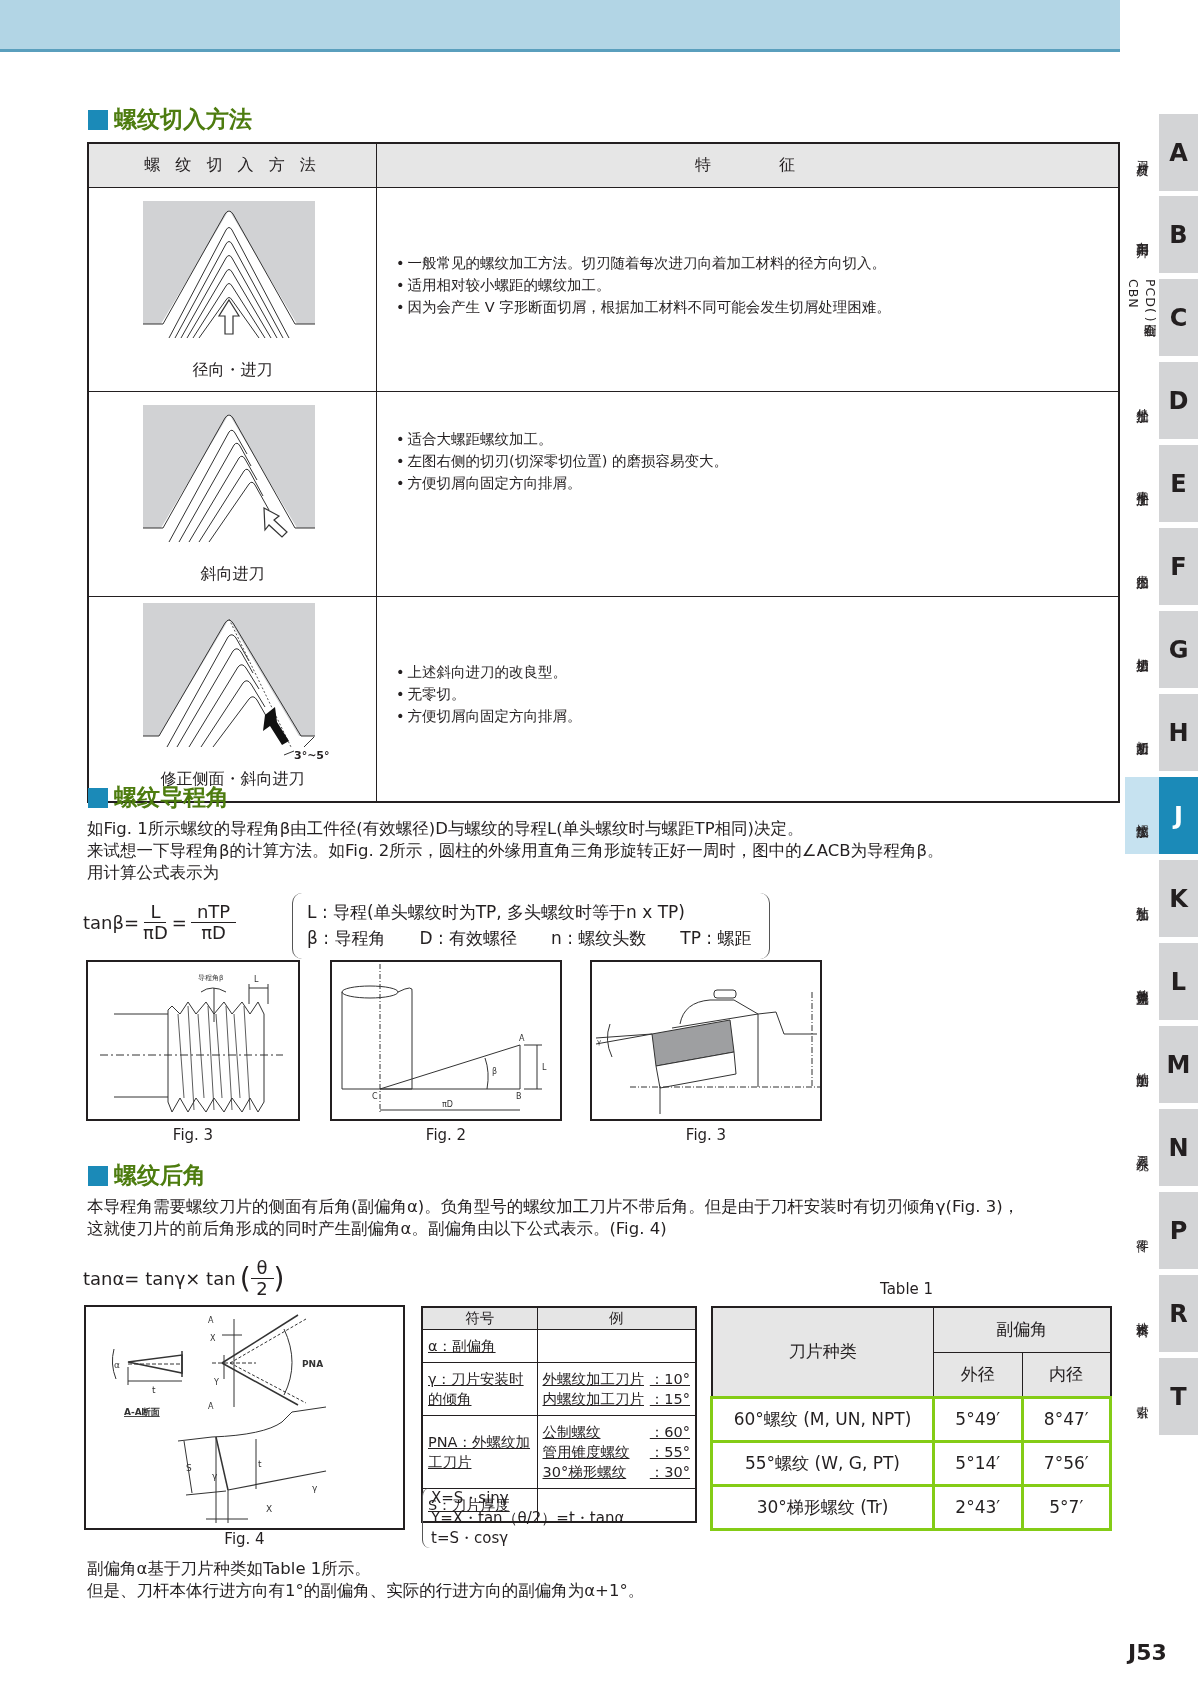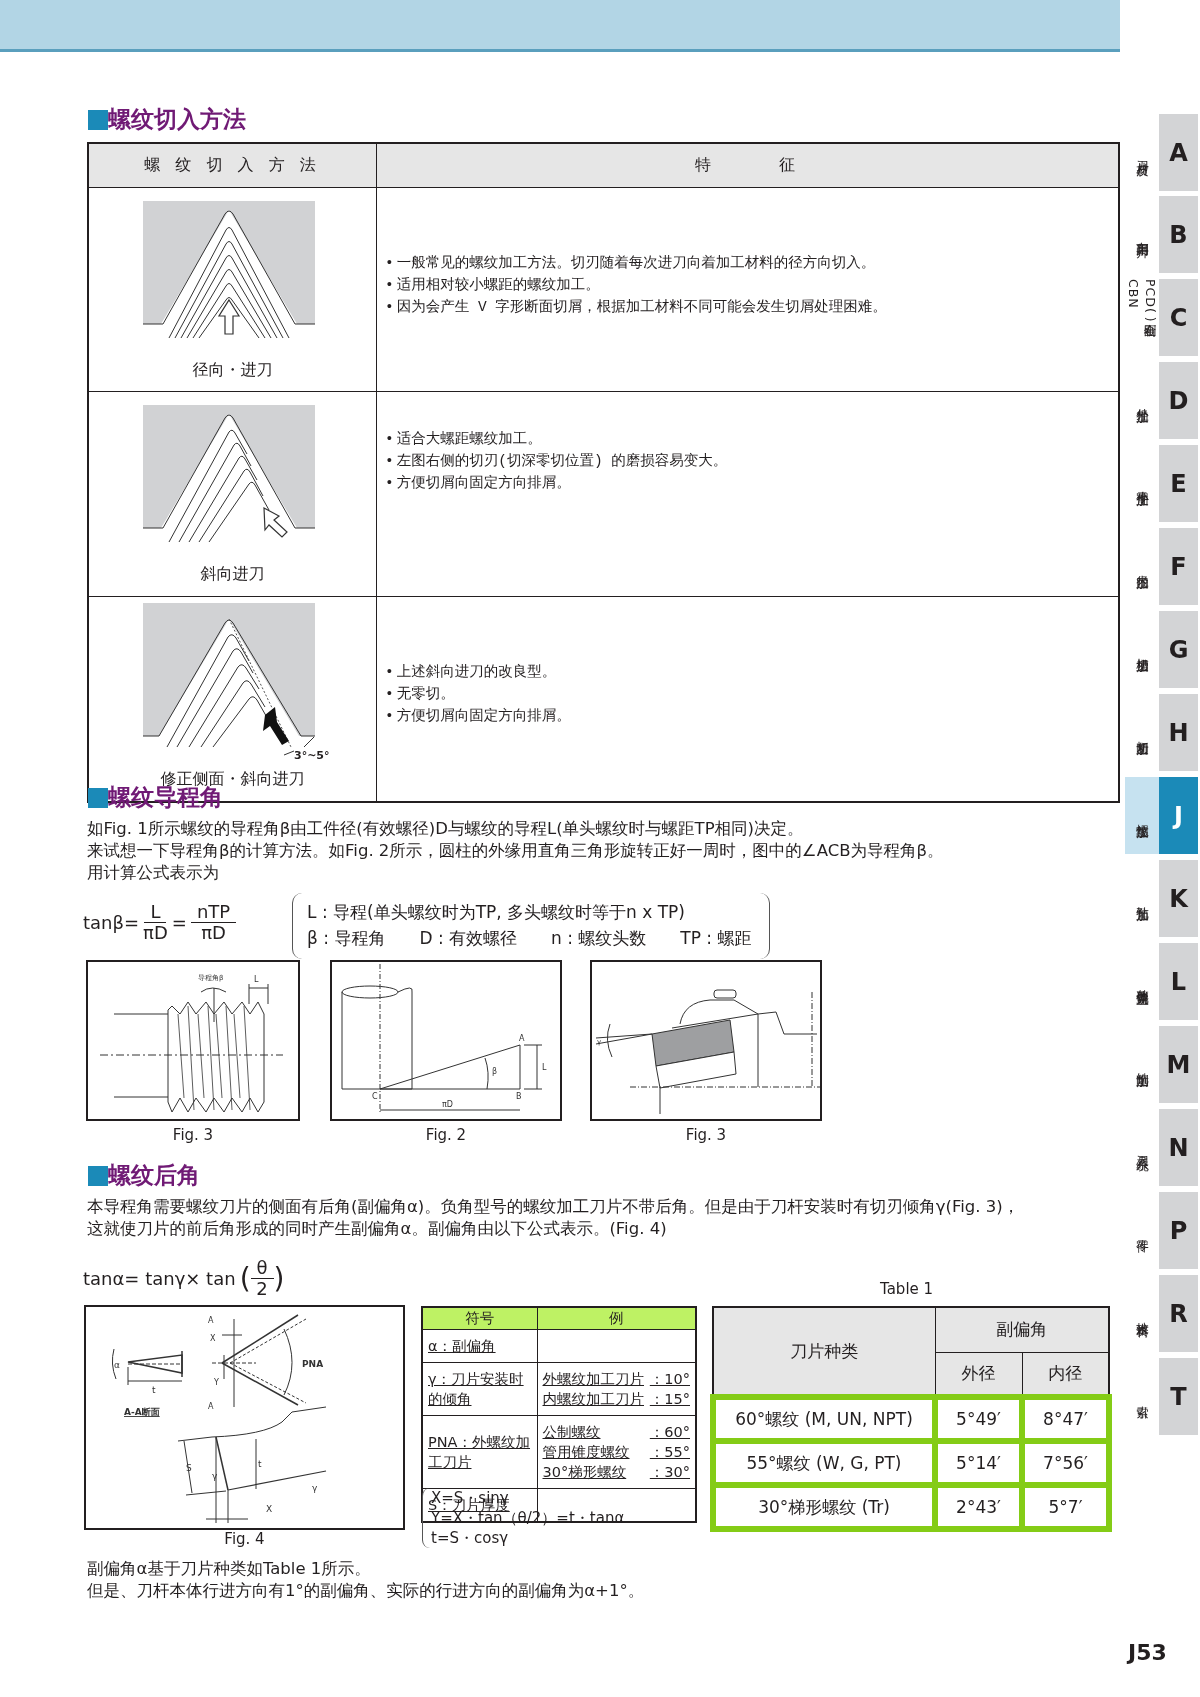--- a/index.html
+++ b/index.html
@@ -1,59 +1,59 @@
 <!DOCTYPE html>
 <html><head>
 <meta charset="utf-8">
 <style>
   * { box-sizing: border-box; margin: 0; padding: 0; }
   html, body { width: 1200px; height: 1697px; background: #ffffff; overflow: hidden; }
   body { position: relative; font-family: "DejaVu Sans", "Liberation Sans", sans-serif; color: #231f20; }
 
   .top-band { position: absolute; left: 0; top: 0; width: 1120px; height: 52px; background: #b2d5e5; border-bottom: 3px solid #5a9fbd; }
 
-  .section-title { position: absolute; left: 88px; font-size: 23px; font-weight: bold; display: flex; align-items: center; color: #701a75; }
+  .section-title { position: absolute; left: 88px; font-size: 23px; font-weight: bold; display: flex; align-items: center; gap: 6px; color: #4d7c0f; }
   .section-title .sq { width: 20px; height: 20px; background: #1b8ab8; display: inline-block; }
 
   
   .methods { position: absolute; left: 87px; top: 142px; width: 1033px; border: 2px solid #231f20; border-collapse: collapse; }
   .methods th { background: #e6e6e6; font-weight: normal; font-size: 16px; height: 44px; border: 1px solid #231f20; letter-spacing: 5px; }
   .methods td { border: 1px solid #231f20; vertical-align: top; }
   .methods td.fig { width: 287px; position: relative; }
-  .methods td.desc { font-size: 14.5px; padding-left: 8px; font-family: Liberation Mono, monospace; }
+  .methods td.desc { font-size: 14.5px; padding-left: 19px; }
   .methods td.desc ul { list-style: none; }
   .methods td.desc li { line-height: 22px; }
   .methods td.desc li::before { content: "•"; margin-right: 3px; }
   .fig-label { position: absolute; left: 0; width: 100%; text-align: center; font-size: 16px; }
 
   .para { position: absolute; left: 87px; font-size: 16.5px; line-height: 22px; }
 
   .formula { position: absolute; font-size: 18px; display: flex; align-items: center; }
   .frac { display: inline-flex; flex-direction: column; align-items: center; margin: 0 4px; }
   .frac .num { border-bottom: 1.5px solid #231f20; padding: 0 6px; line-height: 20px; }
   .frac .den { line-height: 20px; }
 
   .legend-box { position: absolute; left: 292px; top: 893px; width: 478px; height: 66px; border-left: 1.5px solid #555; border-right: 1.5px solid #555; border-radius: 10px; padding: 6px 14px; font-size: 17px; line-height: 26px; }
 
   .figbox { position: absolute; border: 2px solid #231f20; background: #fff; }
   .figcap { position: absolute; font-size: 15px; text-align: center; }
 
   
   .sym { position: absolute; left: 421px; top: 1306px; width: 276px; border: 2px solid #231f20; border-collapse: collapse; font-size: 14.5px; }
-  .sym th { background: #bef264; font-weight: normal; border: 1px solid #231f20; height: 22px; }
+  .sym th { background: #e5e5e5; font-weight: normal; border: 1px solid #231f20; height: 22px; }
   .sym td { border: 1px solid #231f20; padding: 6px 5px; vertical-align: middle; line-height: 20px; text-decoration: underline; }
   .sym .kv { display: flex; justify-content: space-between; }
 
   .eqs { position: absolute; left: 422px; top: 1488px; font-size: 15px; line-height: 20px; border-left: 1.5px solid #555; border-radius: 8px 0 0 8px; padding-left: 8px; }
 
   
   .t1cap { position: absolute; left: 880px; top: 1280px; font-size: 15px; }
   .t1 { position: absolute; left: 710px; top: 1306px; width: 402px; border: 2px solid #231f20; border-collapse: collapse; font-size: 17px; text-align: center; }
   .t1 th { background: #e6e6e6; font-weight: normal; border: 1px solid #231f20; height: 45px; }
-  .t1 td { border: 6px solid #84cc16; height: 44px; }
+  .t1 td { border: 3px solid #84cc16; height: 44px; }
 
   
   .tab { position: absolute; left: 1125px; width: 73px; height: 77px; display: flex; }
   .tab .vlabel { width: 34px; display: flex; justify-content: center; align-items: center; writing-mode: vertical-rl; font-size: 12.5px; color: #231f20; letter-spacing: 1px; }
   .tab .letter { width: 39px; background: #d3d4d6; display: flex; justify-content: center; align-items: center; font-size: 24px; font-weight: bold; color: #231f20; }
   .tab.active .vlabel { background: #c6e2f0; }
   .tab.active .letter { background: #1b8ab8; color: #fff; }
 
   .page-num { position: absolute; left: 1128px; top: 1640px; font-size: 22px; font-weight: bold; }
 </style>

